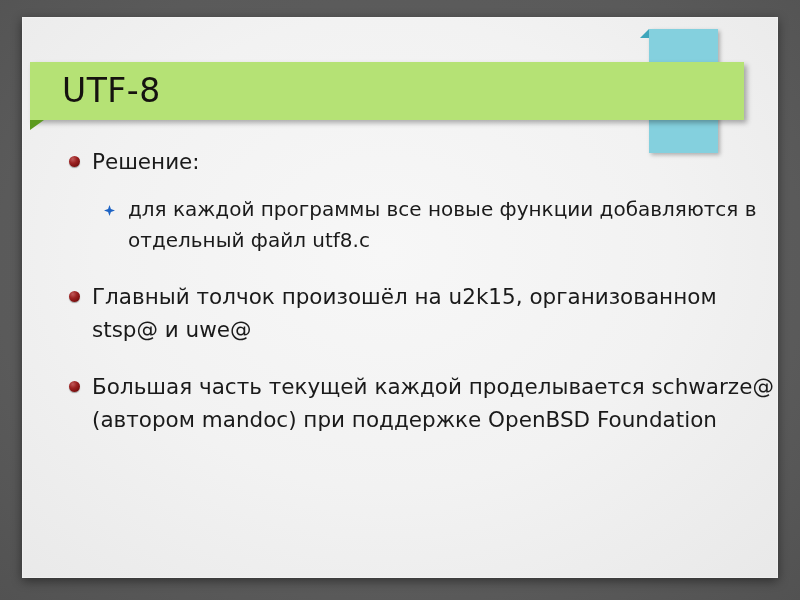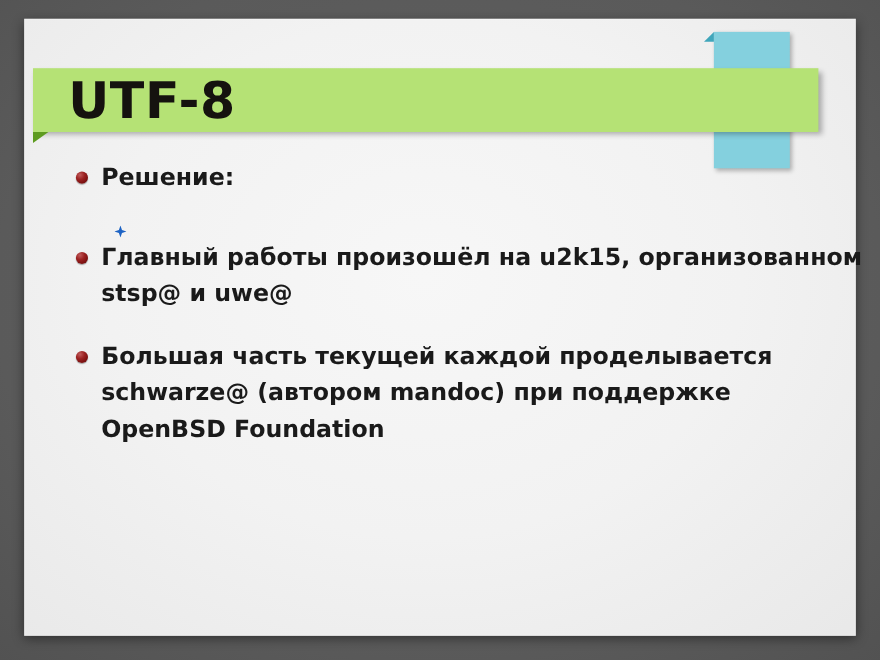--- a/index.html
+++ b/index.html
@@ -70,40 +70,39 @@
     width: 0;
     height: 0;
     border-right: 14px solid transparent;
     border-top: 10px solid #5d9b1f;
   }
   #slide-title {
     position: absolute;
     left: 32px;
     top: 9px;
     margin: 0;
-    font-size: 46px;
+    font-size: 33px;
     line-height: 40px;
-    font-weight: bold;
+    font-weight: normal;
     color: #15120f;
     letter-spacing: 0.5px;
     white-space: nowrap;
   }
 
   
   #body-content {
     position: absolute;
     left: 22px;
     top: 128px;
     width: 740px;
   }
 
   .bullet-item {
     position: relative;
     display: block;
-    font-weight: bold;
   }
 
   .bullet-level-1 {
     padding-left: 48px;
     margin-bottom: 6px;
   }
   .bullet-level-2 {
     padding-left: 84px;
     margin-bottom: 6px;
   }
@@ -168,27 +167,28 @@
       </div>
 
       <div class="spacer-sm"></div>
 
       <div class="bullet-item bullet-level-2">
         <span class="marker-star">
           <svg width="11" height="11" viewBox="0 0 11 11">
             <path d="M5.5 0 L6.9 4.1 L11 5.5 L6.9 6.9 L5.5 11 L4.1 6.9 L0 5.5 L4.1 4.1 Z" fill="#1d63c4"></path>
           </svg>
         </span>
+        <span class="bullet-text">для каждой программы все новые функции добавляются в отдельный файл utf8.c</span>
       </div>
 
       <div class="spacer-md"></div>
 
       <div class="bullet-item bullet-level-1">
         <span class="marker-sphere"></span>
-        <span class="bullet-text">Главный работы произошёл на u2k15, организованном stsp@ и uwe@</span>
+        <span class="bullet-text">Главный толчок произошёл на u2k15, организованном stsp@ и uwe@</span>
       </div>
 
       <div class="spacer-md"></div>
 
       <div class="bullet-item bullet-level-1">
         <span class="marker-sphere"></span>
         <span class="bullet-text">Большая часть текущей каждой проделывается schwarze@ (автором mandoc) при поддержке OpenBSD Foundation</span>
       </div>
 
     </div>

